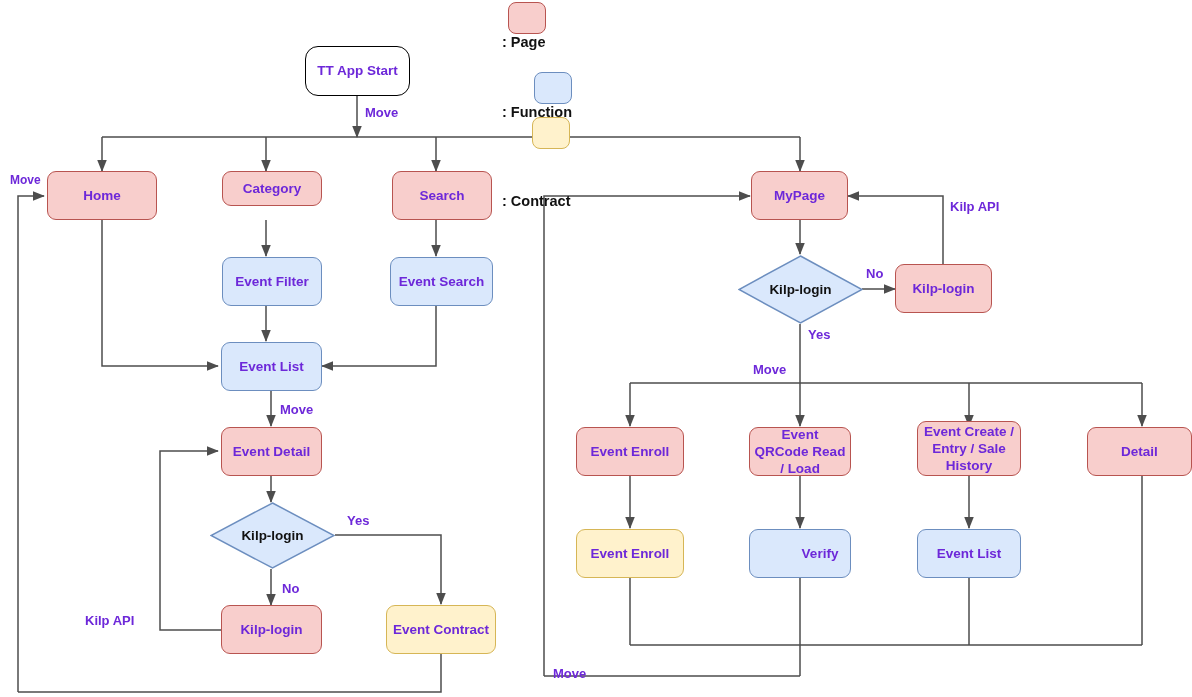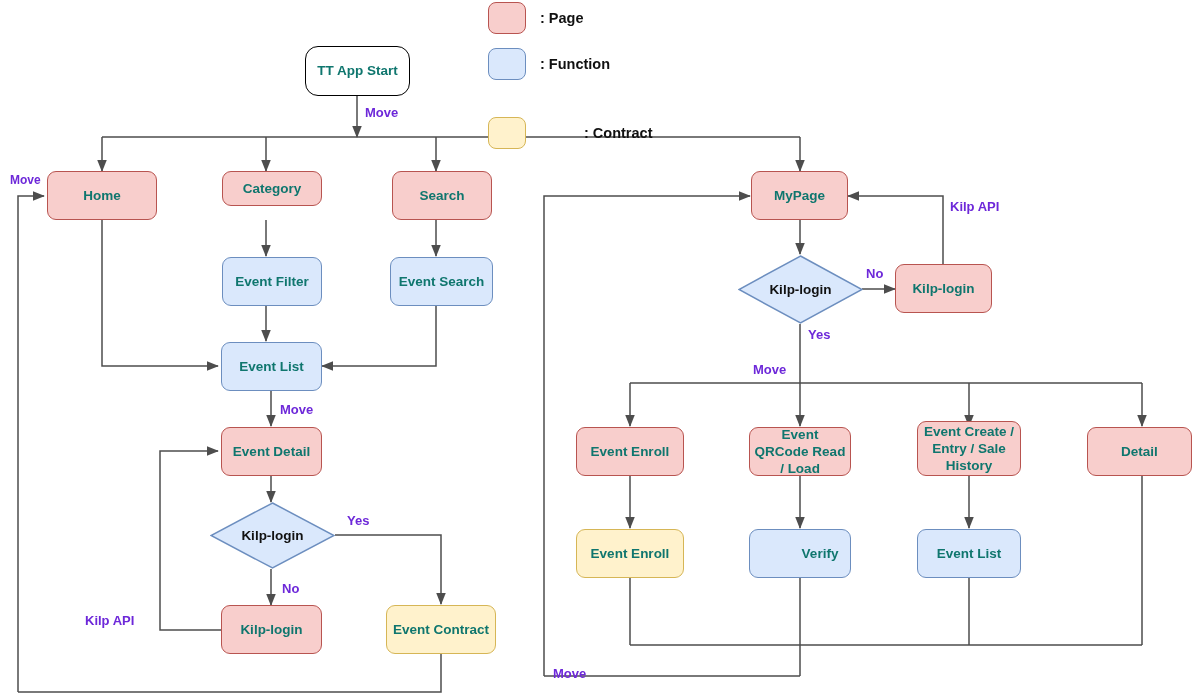--- a/index.html
+++ b/index.html
@@ -28,21 +28,21 @@
     position: absolute;
     box-sizing: border-box;
     display: flex;
     align-items: center;
     justify-content: center;
     text-align: center;
     border-radius: 9px;
     border: 1.3px solid #000;
     font-size: 13.5px;
     font-weight: bold;
-    color: #0f766e;
+    color: #6d28d9;
     line-height: 1.28;
     padding: 2px 4px;
     z-index: 5;
   }
   .node.page {
     background: #f8cecc;
     border-color: #b85450;
   }
   .node.func {
     background: #dae8fc;
@@ -94,21 +94,22 @@
   .edge-label.small {
     font-size: 12px;
   }
   .legend {
     position: absolute;
     z-index: 7;
   }
   .legend-row {
     position: absolute;
     display: flex;
-    align-items: center;
+    align-items: flex-end;
+    flex-direction: column;
   }
   .legend-swatch {
     width: 38px;
     height: 32px;
     border-radius: 8px;
     border: 1.3px solid #000;
     box-sizing: border-box;
   }
   .legend-swatch.page { background: #f8cecc; border-color: #b85450; }
   .legend-swatch.func { background: #dae8fc; border-color: #6c8ebf; }
@@ -194,21 +195,21 @@
       <path d="M544,676 L800,676"></path>
       <path d="M544,676 L544,196 L750,196" marker-end="url(#ah)"></path>
     </g>
   </svg>
 
   <div class="legend">
     <div class="legend-row" style="left:488px; top:2px;">
       <div class="legend-swatch page"></div>
       <div class="legend-text">: Page</div>
     </div>
-    <div class="legend-row" style="left:488px; top:48px;">
+    <div class="legend-row" style="left:488px; top:72px;">
       <div class="legend-swatch func"></div>
       <div class="legend-text">: Function</div>
     </div>
     <div class="legend-row" style="left:488px; top:117px;gap:44px;">
       <div class="legend-swatch contract"></div>
       <div class="legend-text">: Contract</div>
     </div>
   </div>
 
   <div class="node terminal" style="left:305px; top:46px; width:105px; height:50px;">TT App Start</div>

